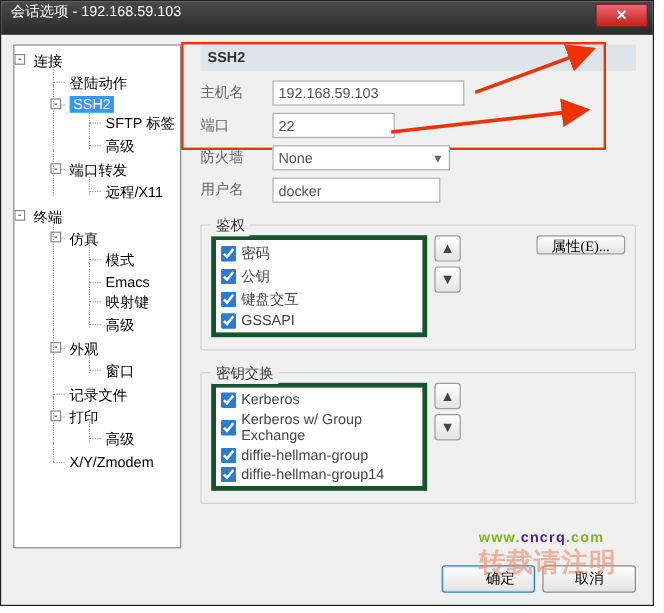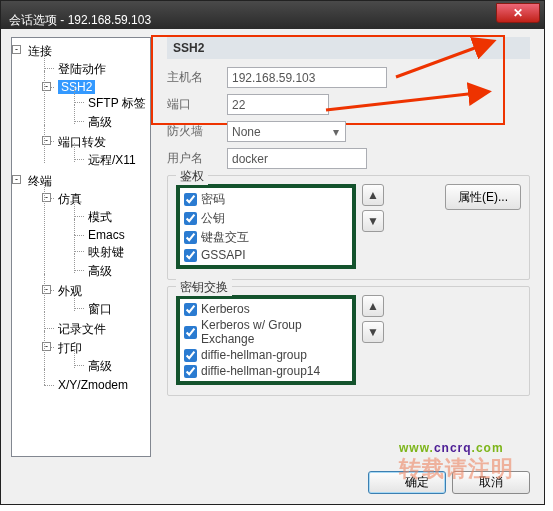--- a/index.html
+++ b/index.html
@@ -1,19 +1,19 @@
 <!DOCTYPE html>
 <html><head>
 <meta charset="utf-8">
 <style>
 * { box-sizing: border-box; margin: 0; padding: 0; font-family: "Microsoft YaHei", "SimSun", Tahoma, sans-serif; font-size: 12px; }
 body { background: #fff; width: 553px; height: 511px; position: relative; }
 
 .window { width: 545px; height: 505px; border: 1px solid #222; background: #f0f0f0; position: relative; }
-.titlebar { height: 28px; background: linear-gradient(to bottom, #4a4a4a, #2a2a2a); color: #fff; display: flex; align-items: flex-end; padding: 0 8px; position: relative; }
+.titlebar { height: 28px; background: linear-gradient(to bottom, #4a4a4a, #2a2a2a); color: #fff; display: flex; align-items: flex-start; padding: 0 8px; position: relative; }
 .titlebar-text { color: #fff; }
 .close-btn { position: absolute; right: 4px; top: 2px; width: 44px; height: 20px; background: linear-gradient(to bottom, #e67, #c12118); border: 1px solid #8a1a12; border-radius: 0 0 3px 3px; display: flex; align-items: center; justify-content: center; color: #fff; font-weight: bold; font-size: 14px; }
 
 .body { padding: 8px 10px 10px 10px; height: calc(100% - 28px); position: relative; }
 
 .category-label { margin-bottom: 4px; display: block; }
 
 .columns { display: flex; gap: 10px; height: 420px; }
 
 
@@ -34,33 +34,33 @@
 .arrow { position: absolute; pointer-events: none; }
 .arrow svg { overflow: visible; }
 
 .section-head { background: #dfe4e9; padding: 4px 6px; font-weight: bold; color: #333; margin-bottom: 8px; }
 
 .form-row { display: flex; align-items: center; margin-bottom: 6px; }
 .form-row label { width: 60px; color: #666; }
 .text-input { border: 1px solid #abadb3; background: #fff; padding: 2px 4px; height: 21px; color: #555; }
 .host-input { width: 160px; }
 .port-input { width: 102px; }
-.fw-select { width: 119px; height: 21px; border: 1px solid #abadb3; background: #fff; padding: 0 18px 0 4px; color: #555; position: relative; display: inline-flex; align-items: center; }
+.fw-select { width: 148px; height: 21px; border: 1px solid #abadb3; background: #fff; padding: 0 18px 0 4px; color: #555; position: relative; display: inline-flex; align-items: center; }
 .fw-select::after { content: "▾"; position: absolute; right: 6px; color: #666; }
 .user-input { width: 140px; }
 
-.group { border: 1px solid #d0d0d0; border-radius: 2px; margin-top: 6px; padding: 8px 8px 10px 8px; position: relative; }
+.group { border: 1px solid #d0d0d0; border-radius: 2px; margin-top: 18px; padding: 8px 8px 10px 8px; position: relative; }
 .group-title { position: absolute; top: -8px; left: 8px; background: #f0f0f0; padding: 0 4px; color: #333; }
 .group-body { display: flex; gap: 6px; }
 .listbox { border: 4px solid #14532d; background: #fff; width: 180px; padding: 2px; }
 .listbox .item { display: flex; align-items: center; gap: 4px; padding: 1px 2px; color: #444; }
 .listbox input[type=checkbox] { width: 13px; height: 13px; accent-color: #2a7bd1; }
 .updown { display: flex; flex-direction: column; gap: 4px; }
 .sqbtn { width: 22px; height: 22px; border: 1px solid #9b9b9b; background: linear-gradient(#fdfdfd,#e4e4e4); border-radius: 3px; display: flex; align-items: center; justify-content: center; color: #444; }
-.props-btn { height: 26px; padding: 0 12px; border: 1px solid #9b9b9b; background: linear-gradient(#fdfdfd,#e4e4e4); border-radius: 3px; margin-left: auto; align-self: flex-start; }
+.props-btn { height: 16px; padding: 0 12px; border: 1px solid #9b9b9b; background: linear-gradient(#fdfdfd,#e4e4e4); border-radius: 3px; margin-left: auto; align-self: flex-start; font-family: Liberation Serif, serif; }
 
 .footer { position: absolute; bottom: 10px; right: 14px; display: flex; gap: 6px; }
 .dlg-btn { width: 78px; height: 23px; border: 1px solid #8a8a8a; background: linear-gradient(#fdfdfd,#e4e4e4); border-radius: 3px; }
 .dlg-btn.default { border: 1px solid #3c7fb1; box-shadow: 0 0 0 1px #a7d9f5 inset; padding-left: 20px; }
 
 .watermark { position: absolute; right: 30px; bottom: 20px; font-size: 22px; font-weight: bold; letter-spacing: 1px; pointer-events: none; }
 .watermark .g { color: #7db51a; }
 .watermark .b { color: #4c1d95; }
 .watermark .r { color: #e86; opacity: .6; display: block; font-size: 22px; margin-top: -4px; }
 </style>

